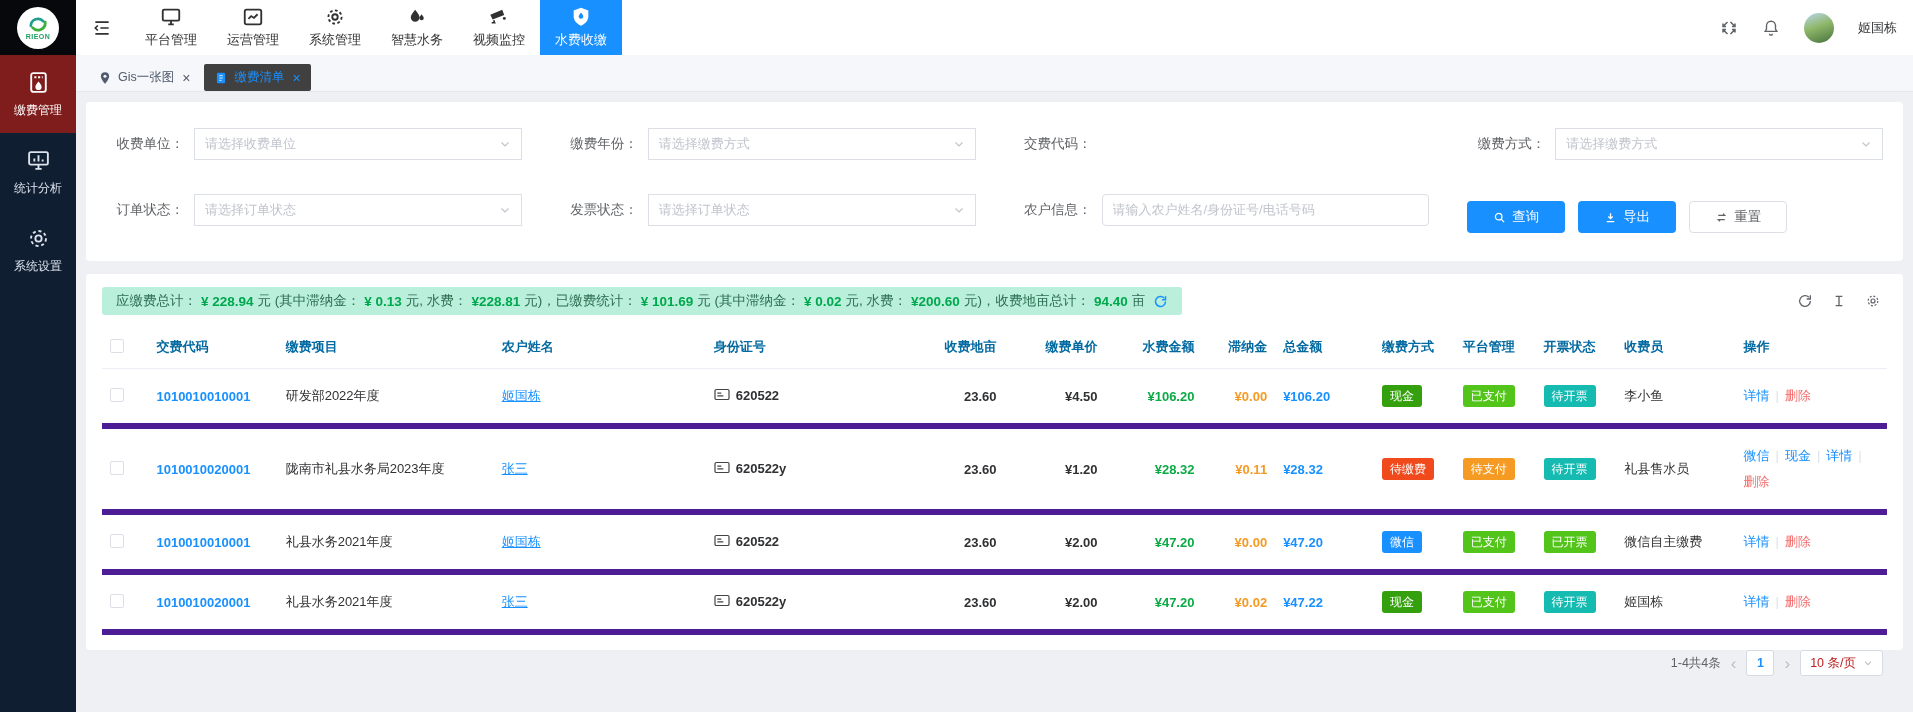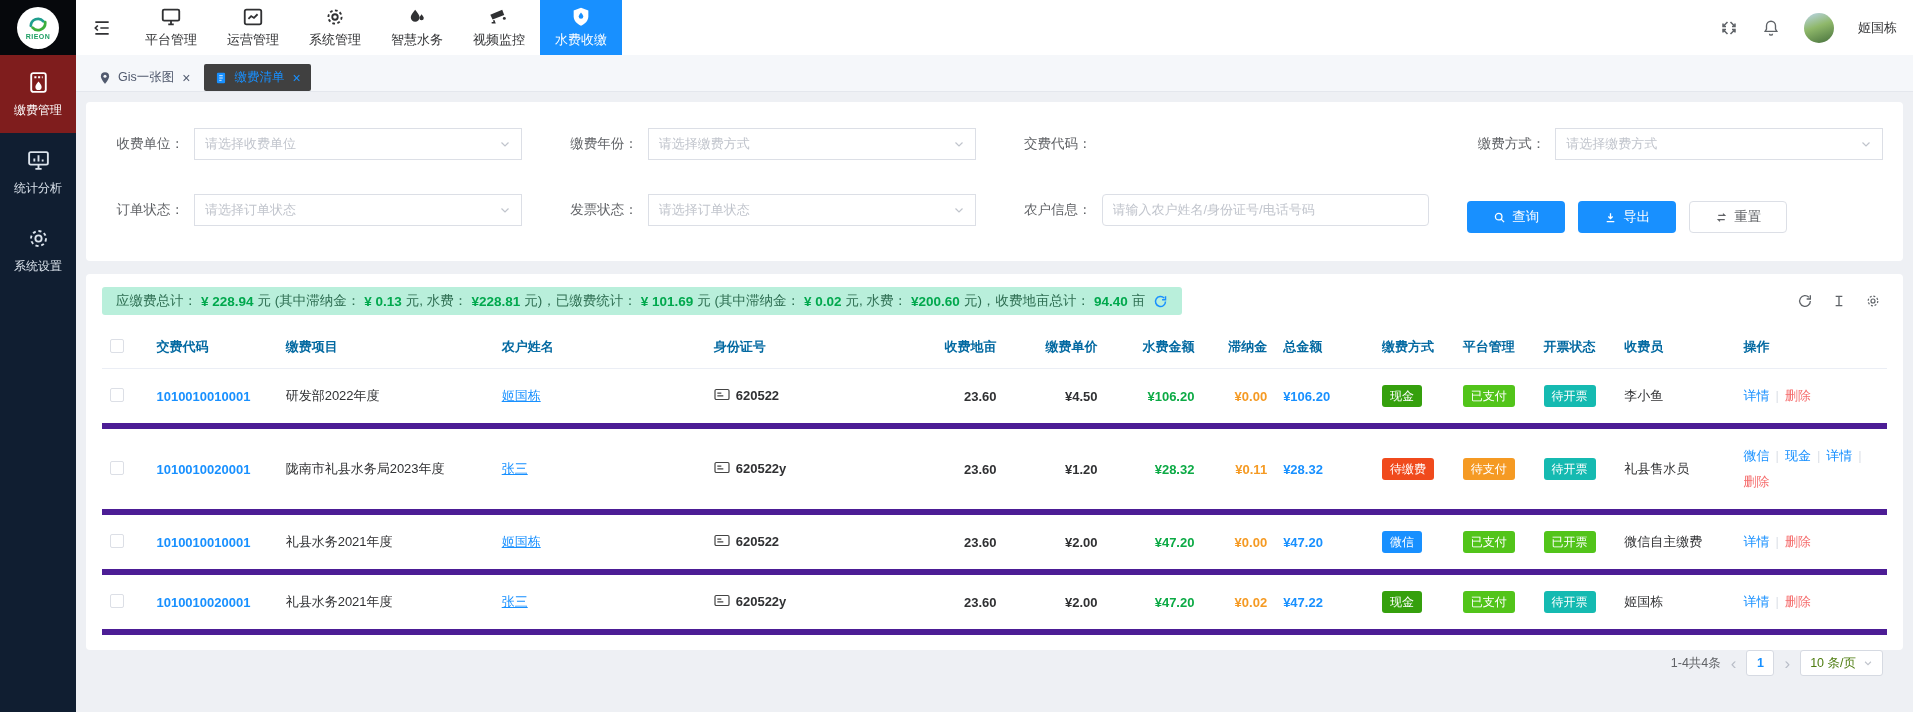--- a/index.html
+++ b/index.html
@@ -88,21 +88,21 @@
   .badge { display:inline-block; padding:3px 8px; border-radius:3px; color:#fff; font-size:12px; line-height:1.4; white-space:nowrap; }
   .action { color:#1890ff; cursor:pointer; white-space:nowrap; }
   .action.danger { color:#f56c6c; }
   .sep { color:#dde1e8; margin:0 6px; }
   td.c-actions { line-height:2; }
 
   
   .pager { display:flex; align-items:center; justify-content:flex-end; gap:10px; padding:15px 4px 10px; font-size:12.5px; color:#606266; }
   .pg-btn { color:#b8bdc7; font-size:17px; cursor:pointer; line-height:1; }
   .pg-page { min-width:28px; height:26px; border:1px solid #d6dae2; border-radius:3px; display:flex; align-items:center; justify-content:center; color:#1890ff; background:#fff; font-weight:600; cursor:pointer; }
-  .pg-size { height:26px; border:1px solid #d6dae2; border-radius:3px; display:flex; align-items:center; gap:7px; padding:0 9px; background:#fff; color:#4d7c0f; cursor:pointer; }
+  .pg-size { height:26px; border:1px solid #d6dae2; border-radius:3px; display:flex; align-items:center; gap:7px; padding:0 9px; background:#fff; color:#b91c1c; cursor:pointer; }
   .pg-size svg { width:10px; height:10px; color:#c0c4cc; }
 </style>
 </head>
 <body>
 
 <div class="app">
 
   <aside class="sidebar">
     <div class="logo">
       <div class="logo-circle">

